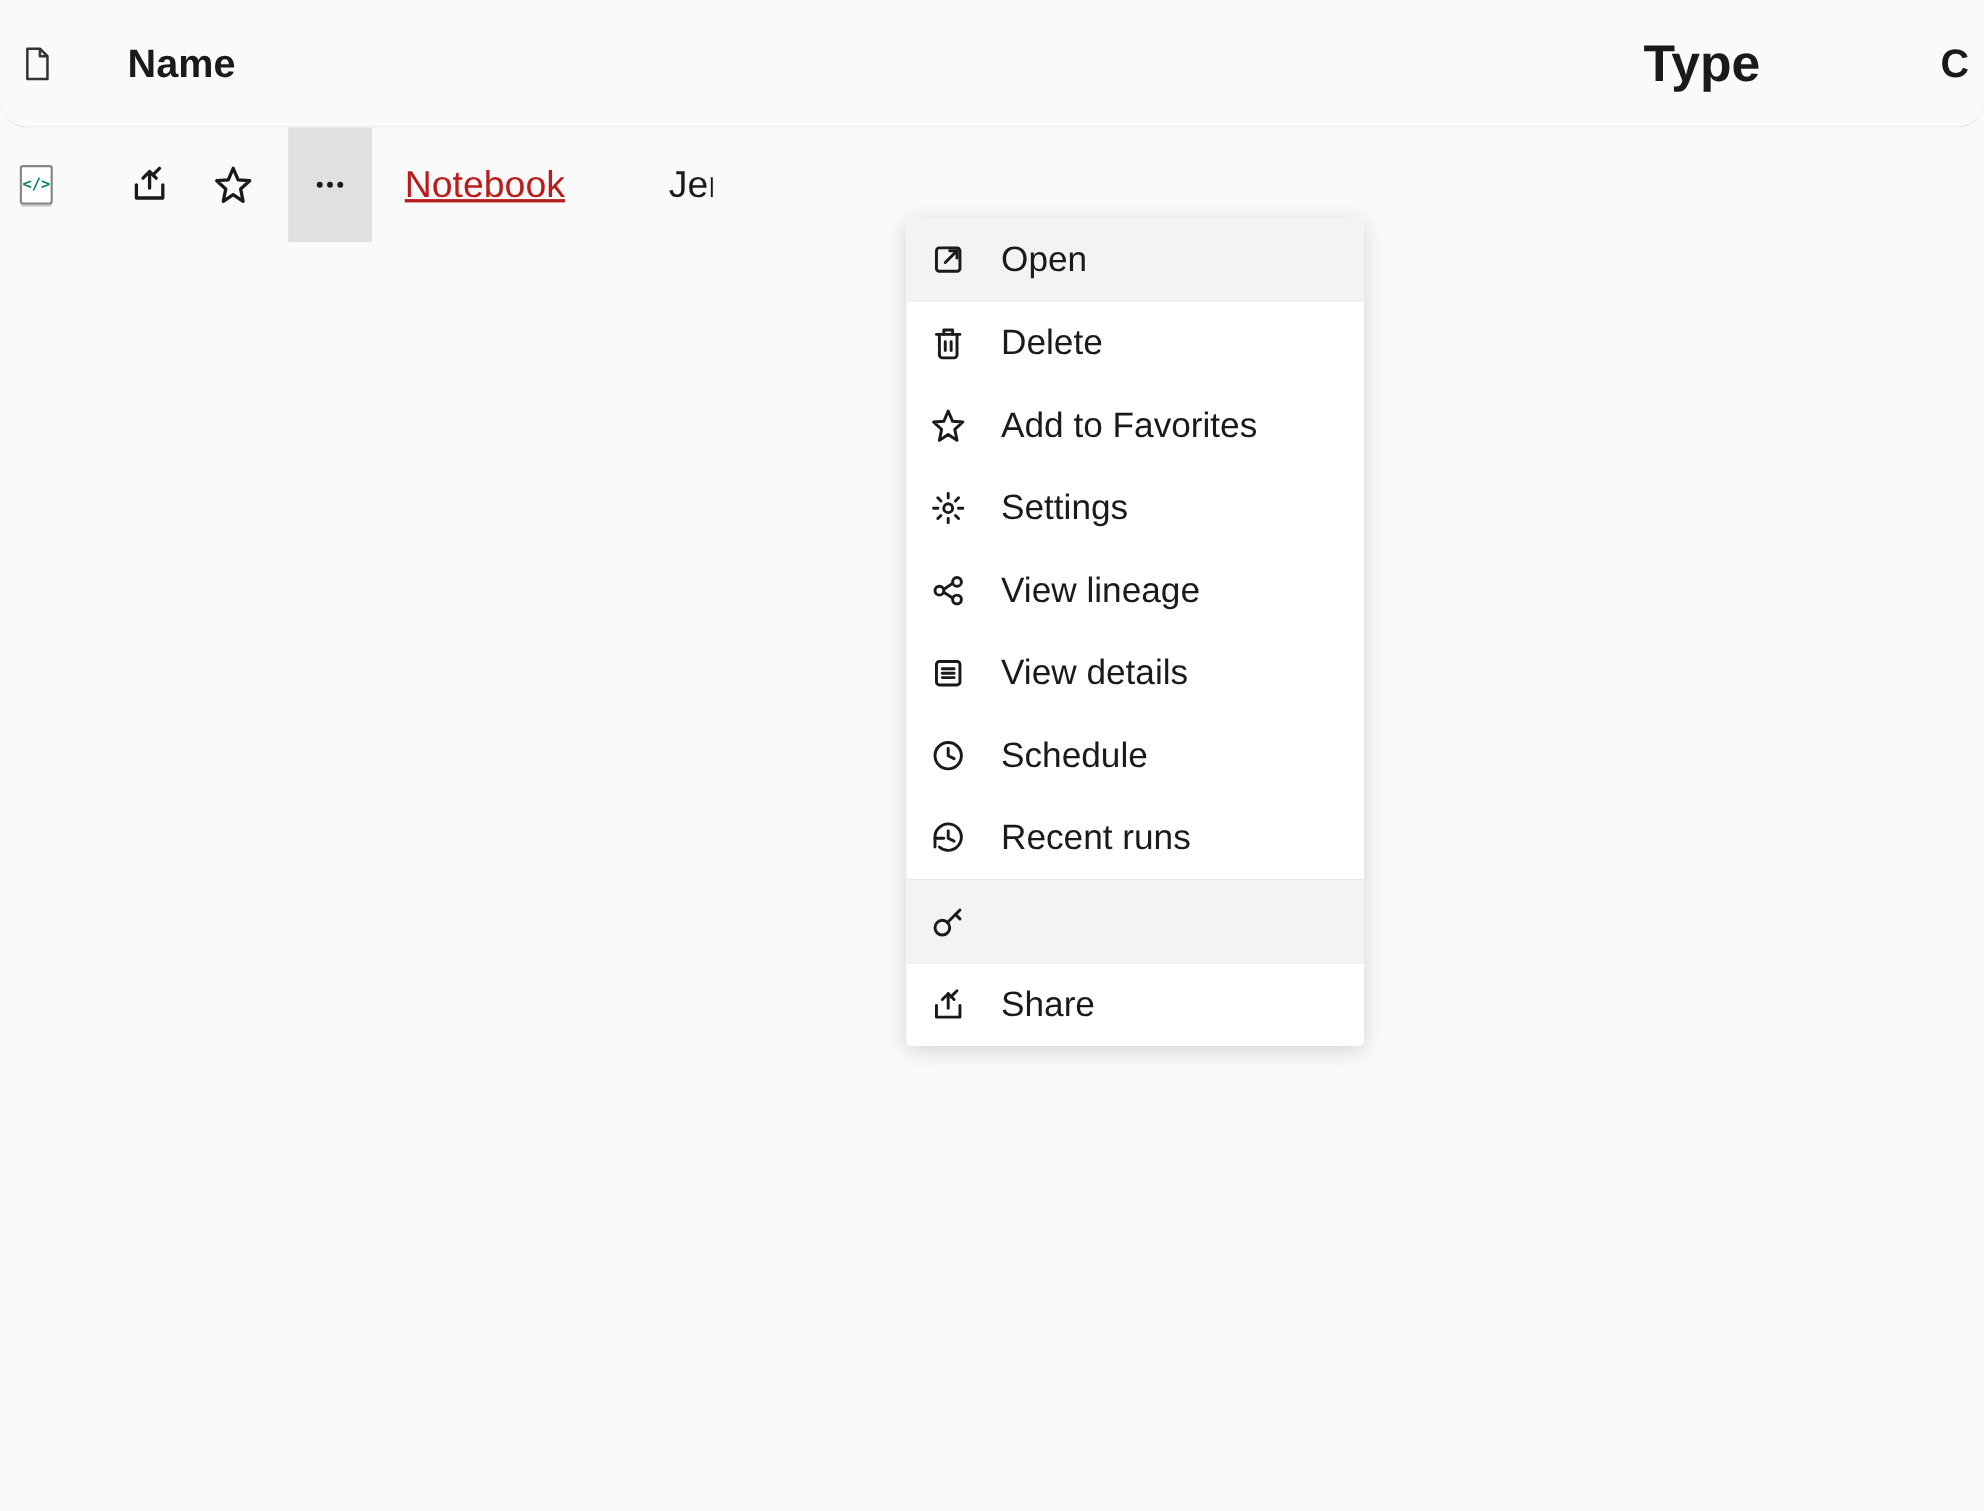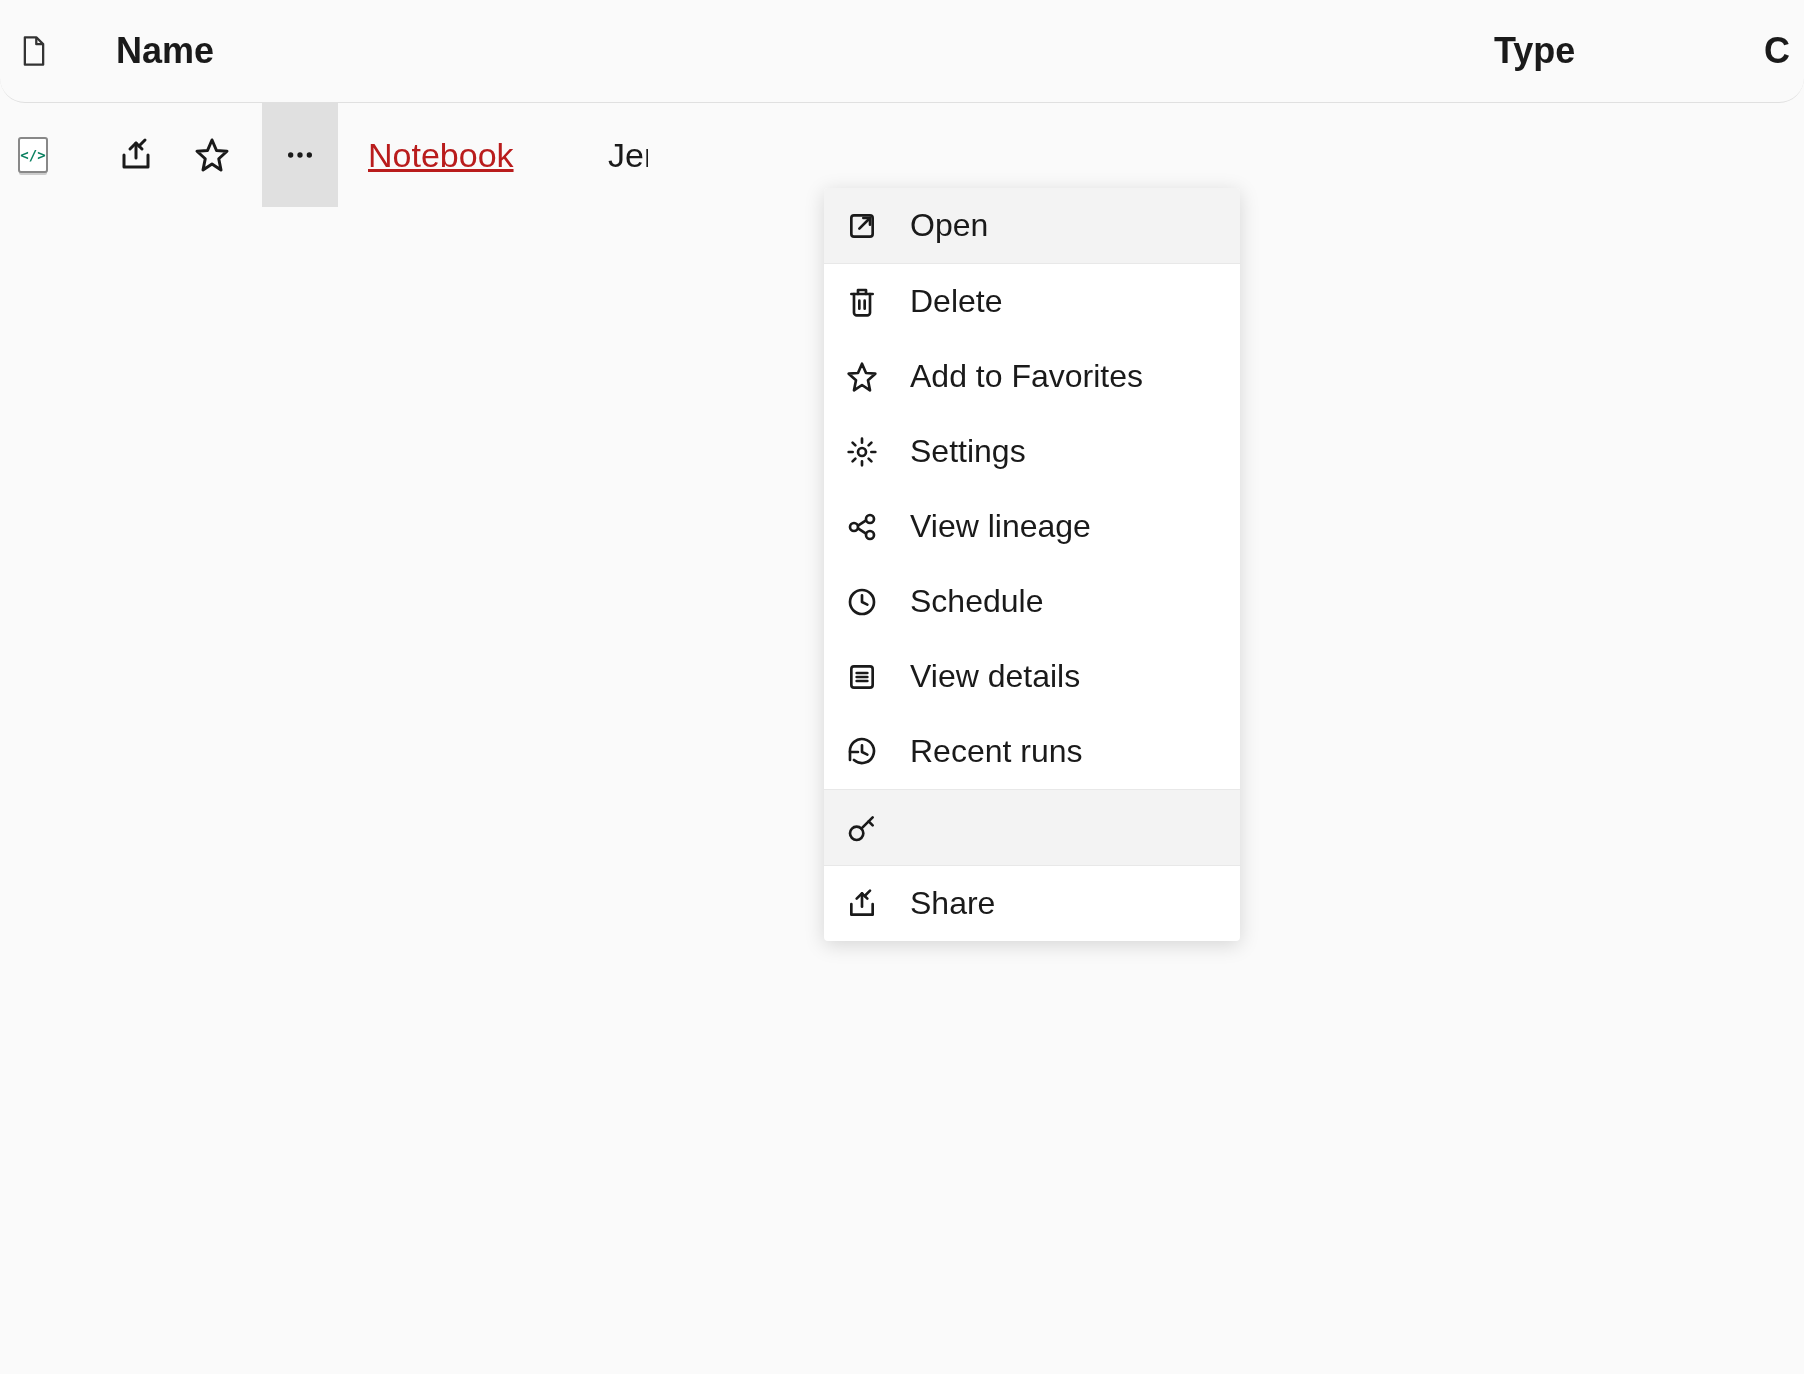--- a/index.html
+++ b/index.html
@@ -32,21 +32,21 @@
       padding-left: 20px;
     }
     .header-name-col {
       flex: 1;
       font-size: 36px;
       font-weight: 600;
       color: #1a1a1a;
     }
     .header-type-col {
       width: 270px;
-      font-size: 36px;
+      font-size: 47px;
       font-weight: 600;
       color: #1a1a1a;
     }
     .header-last-col {
       width: 40px;
       font-size: 36px;
       font-weight: 600;
       color: #1a1a1a;
       overflow: hidden;
       white-space: nowrap;
@@ -119,21 +119,21 @@
     }
     .row-last-col {
       width: 40px;
       font-size: 34px;
       color: #1a1a1a;
       overflow: hidden;
       white-space: nowrap;
     }
     .context-menu {
       position: absolute;
-      top: 188px;
+      top: 198px;
       left: 824px;
       width: 416px;
       background: #fff;
       box-shadow: 0 4px 20px rgba(0,0,0,0.15);
       border-radius: 4px;
       overflow: hidden;
     }
     .menu-item {
       display: flex;
       align-items: center;
@@ -264,40 +264,40 @@
         <circle cx="18" cy="18" r="3" fill="none" stroke="#1a1a1a" stroke-width="2"></circle>
         <path d="M9 11 L15 7" stroke="#1a1a1a" stroke-width="2"></path>
         <path d="M9 13 L15 17" stroke="#1a1a1a" stroke-width="2"></path>
       </svg>
     </span>
     <span class="menu-label">View lineage</span>
   </div>
   <div class="menu-item">
     <span class="menu-icon">
       <svg width="32" height="32" viewBox="0 0 24 24">
-        <circle cx="12" cy="12" r="9" fill="none" stroke="#1a1a1a" stroke-width="2"></circle>
-        <path d="M12 7 L12 12 L16 14" fill="none" stroke="#1a1a1a" stroke-width="2" stroke-linecap="round" stroke-linejoin="round"></path>
-      </svg>
-    </span>
-    <span class="menu-label">Schedule</span>
-  </div>
-  <div class="menu-item">
-    <span class="menu-icon">
-      <svg width="32" height="32" viewBox="0 0 24 24">
         <rect x="4" y="4" width="16" height="16" rx="2" fill="none" stroke="#1a1a1a" stroke-width="2"></rect>
         <path d="M8 9 L16 9" stroke="#1a1a1a" stroke-width="2" stroke-linecap="round"></path>
         <path d="M8 12 L16 12" stroke="#1a1a1a" stroke-width="2" stroke-linecap="round"></path>
         <path d="M8 15 L16 15" stroke="#1a1a1a" stroke-width="2" stroke-linecap="round"></path>
       </svg>
     </span>
     <span class="menu-label">View details</span>
   </div>
   <div class="menu-item">
     <span class="menu-icon">
       <svg width="32" height="32" viewBox="0 0 24 24">
+        <circle cx="12" cy="12" r="9" fill="none" stroke="#1a1a1a" stroke-width="2"></circle>
+        <path d="M12 7 L12 12 L16 14" fill="none" stroke="#1a1a1a" stroke-width="2" stroke-linecap="round" stroke-linejoin="round"></path>
+      </svg>
+    </span>
+    <span class="menu-label">Schedule</span>
+  </div>
+  <div class="menu-item">
+    <span class="menu-icon">
+      <svg width="32" height="32" viewBox="0 0 24 24">
         <path d="M3 12 A9 9 0 1 1 6 18" fill="none" stroke="#1a1a1a" stroke-width="2" stroke-linecap="round"></path>
         <path d="M3 18 L3 12 L9 12" fill="none" stroke="#1a1a1a" stroke-width="2" stroke-linecap="round" stroke-linejoin="round"></path>
         <path d="M12 7 L12 12 L16 14" fill="none" stroke="#1a1a1a" stroke-width="2" stroke-linecap="round" stroke-linejoin="round"></path>
       </svg>
     </span>
     <span class="menu-label">Recent runs</span>
   </div>
   <div class="menu-divider"></div>
   <div class="menu-item hovered">
     <span class="menu-icon">

